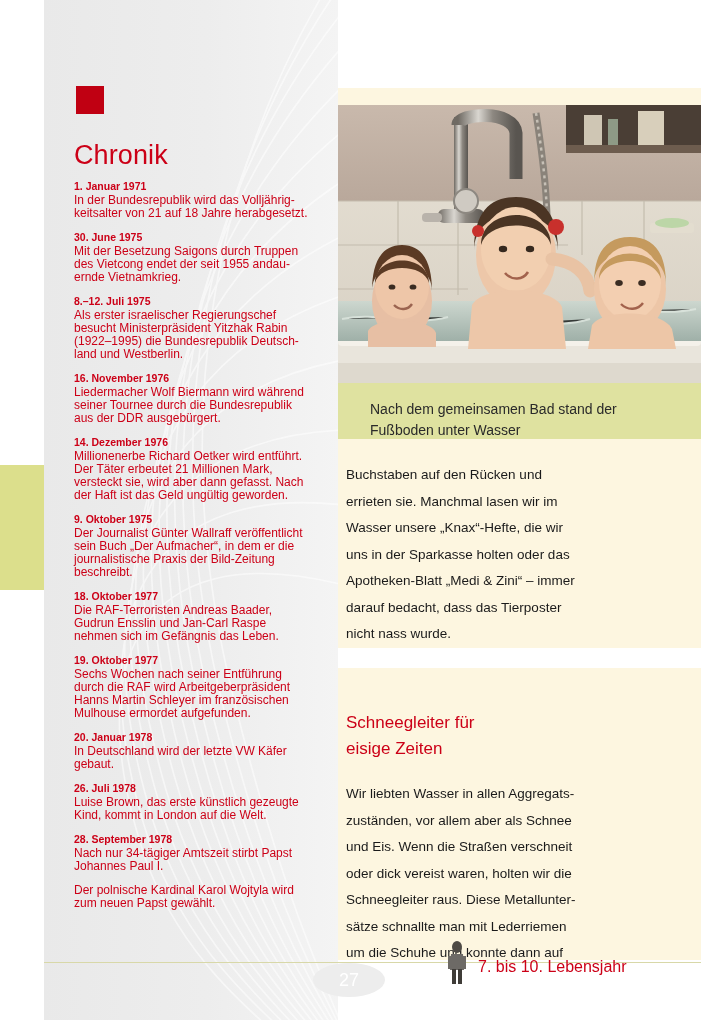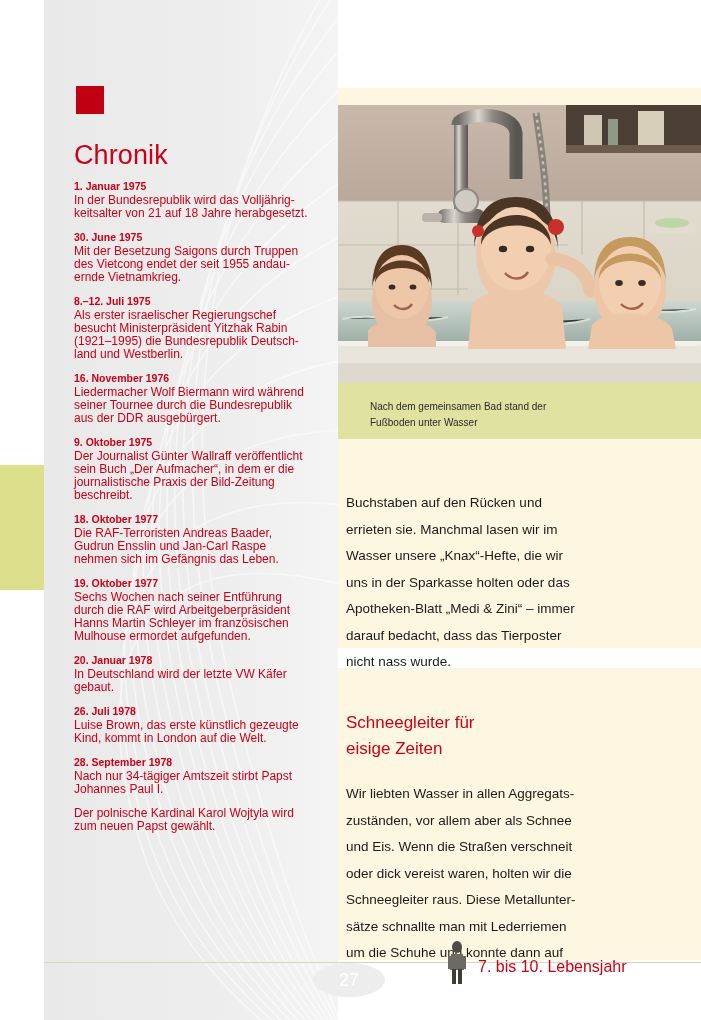--- a/index.html
+++ b/index.html
@@ -108,35 +108,35 @@
   .caption-band {
     position: absolute;
     left: 338px; top: 383px;
     width: 363px; height: 56px;
     background: #dfe2a0;
   }
   .caption-text {
     position: absolute;
     left: 370px; top: 399px;
     width: 290px;
-    font-size: 10px;
-    line-height: 16px;
+    font-size: 14px;
+    line-height: 21px;
     color: #2a2a2a;
   }
 
   
   .body-text {
     position: absolute;
     left: 346px;
     width: 330px;
     font-size: 13.5px;
     line-height: 26.5px;
     color: #1a1a1a;
   }
-  #para1 { top: 462px; margin-top: 28px; }
+  #para1 { top: 462px; }
 
   .sub-head {
     position: absolute;
     left: 346px; top: 710px;
     width: 320px;
     font-size: 17px;
     line-height: 26px;
     color: #cc0017;
   }
   #para2 { top: 781px; }
@@ -202,42 +202,49 @@
       </g>
     </svg>
   </div>
 
   <div class="red-mark"></div>
 
   <div class="chronik-title">Chronik</div>
 
   <div class="entries">
     <div class="entry">
-      <p class="date">1. Januar 1975</p>
+      <p class="date">1. Januar 1971</p>
       <p class="body" style="white-space:pre-line">In der Bundesrepublik wird das Volljährig-
 keitsalter von 21 auf 18 Jahre herabgesetzt.</p>
     </div>
     <div class="entry">
       <p class="date">30. June 1975</p>
       <p class="body" style="white-space:pre-line">Mit der Besetzung Saigons durch Truppen
 des Vietcong endet der seit 1955 andau-
 ernde Vietnamkrieg.</p>
     </div>
     <div class="entry">
       <p class="date">8.–12. Juli 1975</p>
       <p class="body" style="white-space:pre-line">Als erster israelischer Regierungschef
 besucht Ministerpräsident Yitzhak Rabin
-(1921–1995) die Bundesrepublik Deutsch-
+(1922–1995) die Bundesrepublik Deutsch-
 land und Westberlin.</p>
     </div>
     <div class="entry">
       <p class="date">16. November 1976</p>
       <p class="body" style="white-space:pre-line">Liedermacher Wolf Biermann wird während
 seiner Tournee durch die Bundesrepublik
 aus der DDR ausgebürgert.</p>
+    </div>
+    <div class="entry">
+      <p class="date">14. Dezember 1976</p>
+      <p class="body" style="white-space:pre-line">Millionenerbe Richard Oetker wird entführt.
+Der Täter erbeutet 21 Millionen Mark,
+versteckt sie, wird aber dann gefasst. Nach
+der Haft ist das Geld ungültig geworden.</p>
     </div>
     <div class="entry">
       <p class="date">9. Oktober 1975</p>
       <p class="body" style="white-space:pre-line">Der Journalist Günter Wallraff veröffentlicht
 sein Buch „Der Aufmacher“, in dem er die
 journalistische Praxis der Bild-Zeitung
 beschreibt.</p>
     </div>
     <div class="entry">
       <p class="date">18. Oktober 1977</p>

